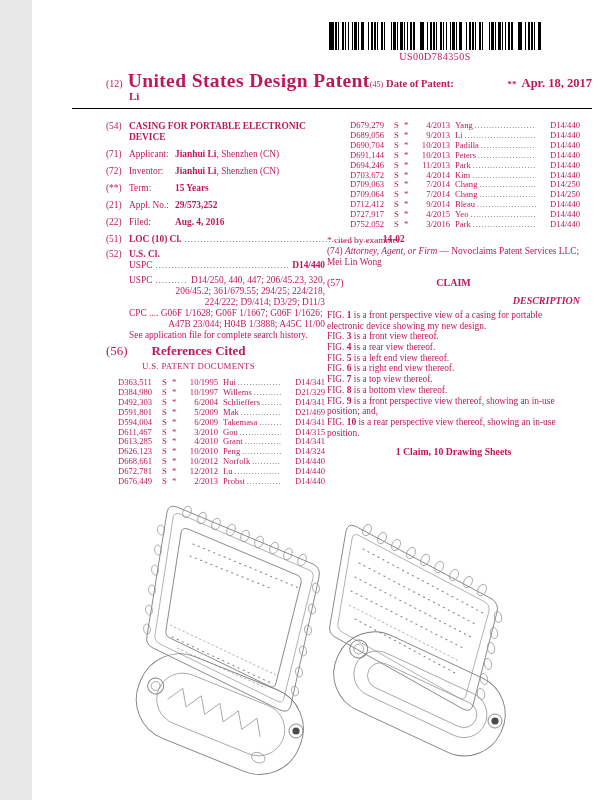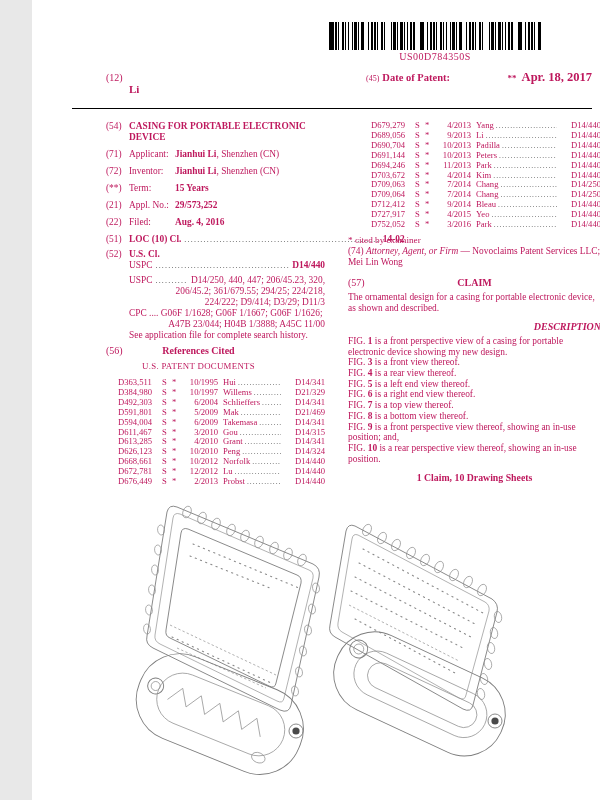--- a/index.html
+++ b/index.html
@@ -20,35 +20,35 @@
   .knum{font-size:10px;padding-left:34px;}
   .htitle{font-size:19.5px;font-weight:bold;letter-spacing:.4px;margin-left:5px;white-space:nowrap;}
   .hright{margin-left:auto;width:226px;}
   .hr-line{display:flex;align-items:baseline;font-size:10.5px;font-weight:bold;}
   .hr-num{font-size:8px;font-weight:normal;margin-right:3px;}
   .hr-val{margin-left:auto;font-size:12.5px;}
   .stars{font-size:9px;margin-right:5px;}
   .hsurname{font-size:11px;font-weight:bold;padding-left:57px;margin-top:-2px;}
   .rule{position:absolute;left:40px;top:108px;width:520px;border-top:1.8px solid #000;}
   
-  .cols{position:absolute;left:40px;top:121px;width:520px;display:flex;gap:23px;font-size:9.4px;line-height:11px;}
+  .cols{position:absolute;left:40px;top:121px;width:520px;display:flex;gap:2px;font-size:9.4px;line-height:11px;}
   .col{width:253px;}
   
   .frow{display:grid;grid-template-columns:57px 46px 1fr;margin-bottom:6px;}
   .frow2{display:grid;grid-template-columns:57px 1fr;margin-bottom:6px;}
   .fnum{padding-left:34px;}
   .leader{flex:1;overflow:hidden;white-space:nowrap;margin:0 3px;}
   .leader::after{content:"..........................................................................";
     letter-spacing:1.2px;color:#333;font-size:8px;}
   .flex{display:flex;align-items:baseline;}
   .rt{text-align:right;}
   .indent{padding-left:57px;}
   .tight{margin-bottom:0;}
   
-  .refhead{position:relative;text-align:center;font-weight:bold;font-size:10px;margin:4px 0 5px;}
+  .refhead{position:relative;text-align:center;font-weight:bold;font-size:13px;margin:4px 0 5px;}
   .refhead .fnum{position:absolute;left:0;top:0;font-weight:normal;}
   .refsub{text-align:center;font-size:8.8px;margin-bottom:6px;letter-spacing:.3px;}
   
   .refs{font-size:8.6px;line-height:9.9px;}
   .ref-row{display:flex;align-items:flex-end;}
   .rn{width:44px;white-space:nowrap;}
   .rk{width:10px;text-align:left;}
   .rs{width:9px;}
   .rd{width:37px;text-align:right;margin-right:5px;}
   .rname{white-space:nowrap;}
@@ -80,20 +80,21 @@
 <div class="page">
 
   <div class="barcode">
     <div class="bars"></div>
     <div class="bc-text">US00D784350S</div>
   </div>
 
   <div class="hdr">
     <div class="hdr-row1">
       <span class="knum">(12)</span>
+      <span class="htitle">United States Design Patent</span>
       <span class="hright">
         <span class="hr-line">
           <span class="hr-num">(45)</span>
           <span>Date of Patent:</span>
           <span class="hr-val"><span class="stars">**</span><span>Apr. 18, 2017</span></span>
         </span>
       </span>
     </div>
     <div class="hsurname">Li</div>
   </div>
@@ -393,21 +394,20 @@
     </div>
   </div>
       <div class="cited">* cited by examiner</div>
       <div>
         <span>(74)</span>&nbsp;<i>Attorney, Agent, or Firm</i><span> — </span><span>Novoclaims Patent Services LLC; Mei Lin Wong</span>
       </div>
       <div class="claimhead">
         <span class="fnum">(57)</span>
         <span>CLAIM</span>
       </div>
-      <div>The ornamental design for a casing for portable electronic device, as shown and described.</div>
       <div class="deschead">DESCRIPTION</div>
       <div class="figs">
     <div><span>FIG.</span>&nbsp;<b>1</b>&nbsp;<span>is a front perspective view of a casing for portable electronic device showing my new design.</span></div>
 
 
     <div><span>FIG.</span>&nbsp;<b>3</b>&nbsp;<span>is a front view thereof.</span></div>
 
     <div><span>FIG.</span>&nbsp;<b>4</b>&nbsp;<span>is a rear view thereof.</span></div>
 
     <div><span>FIG.</span>&nbsp;<b>5</b>&nbsp;<span>is a left end view thereof.</span></div>

